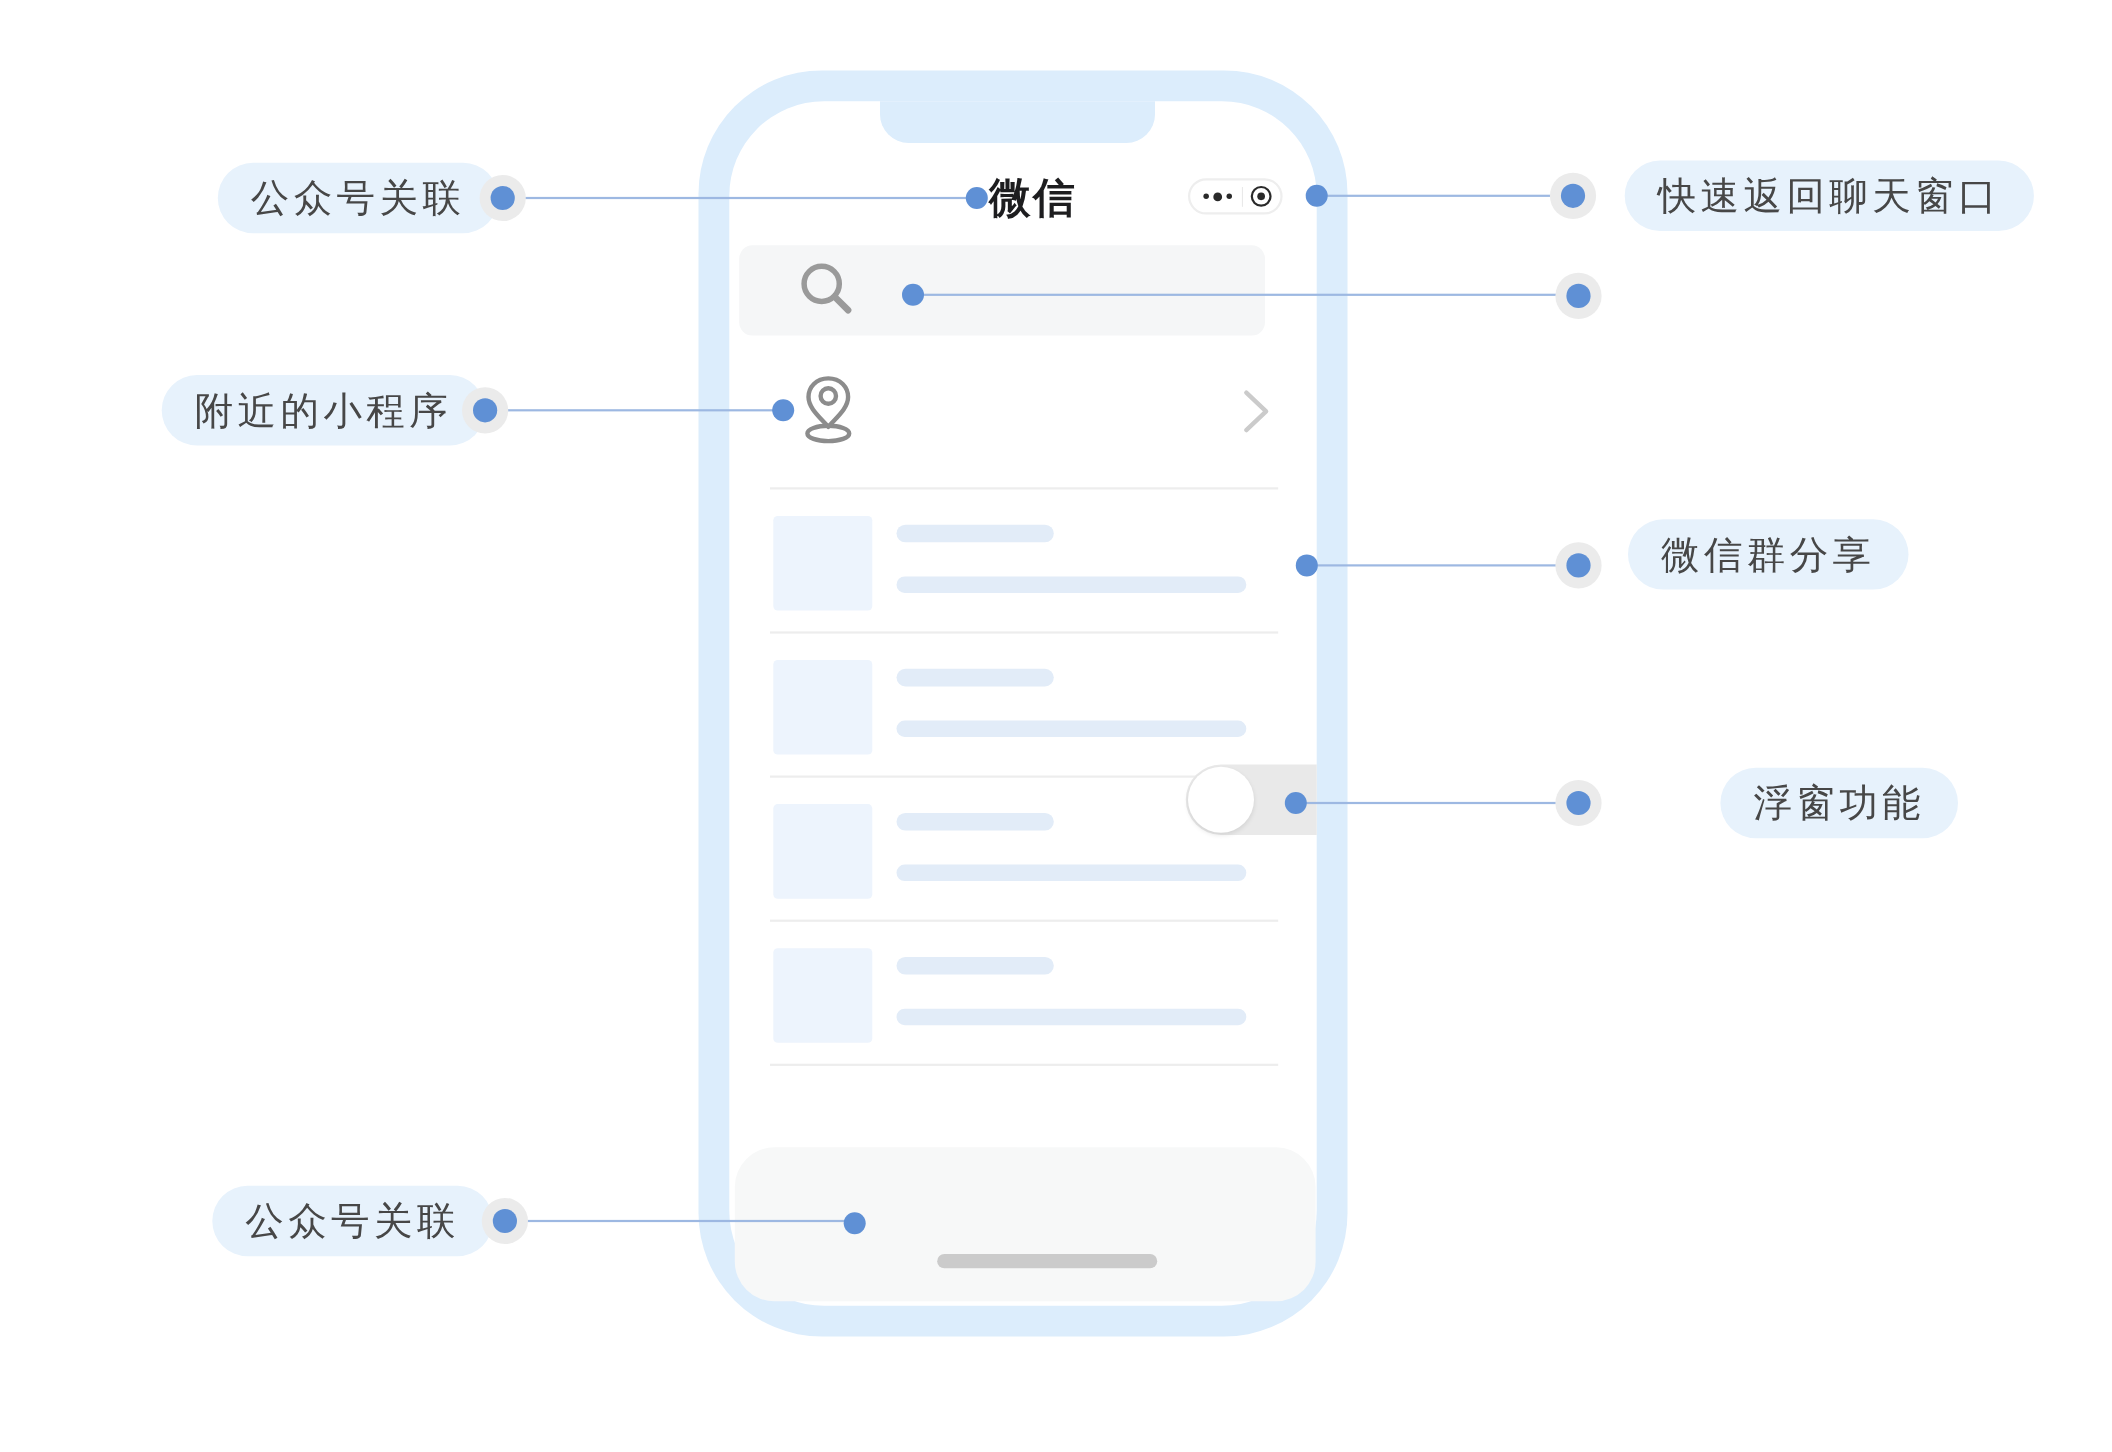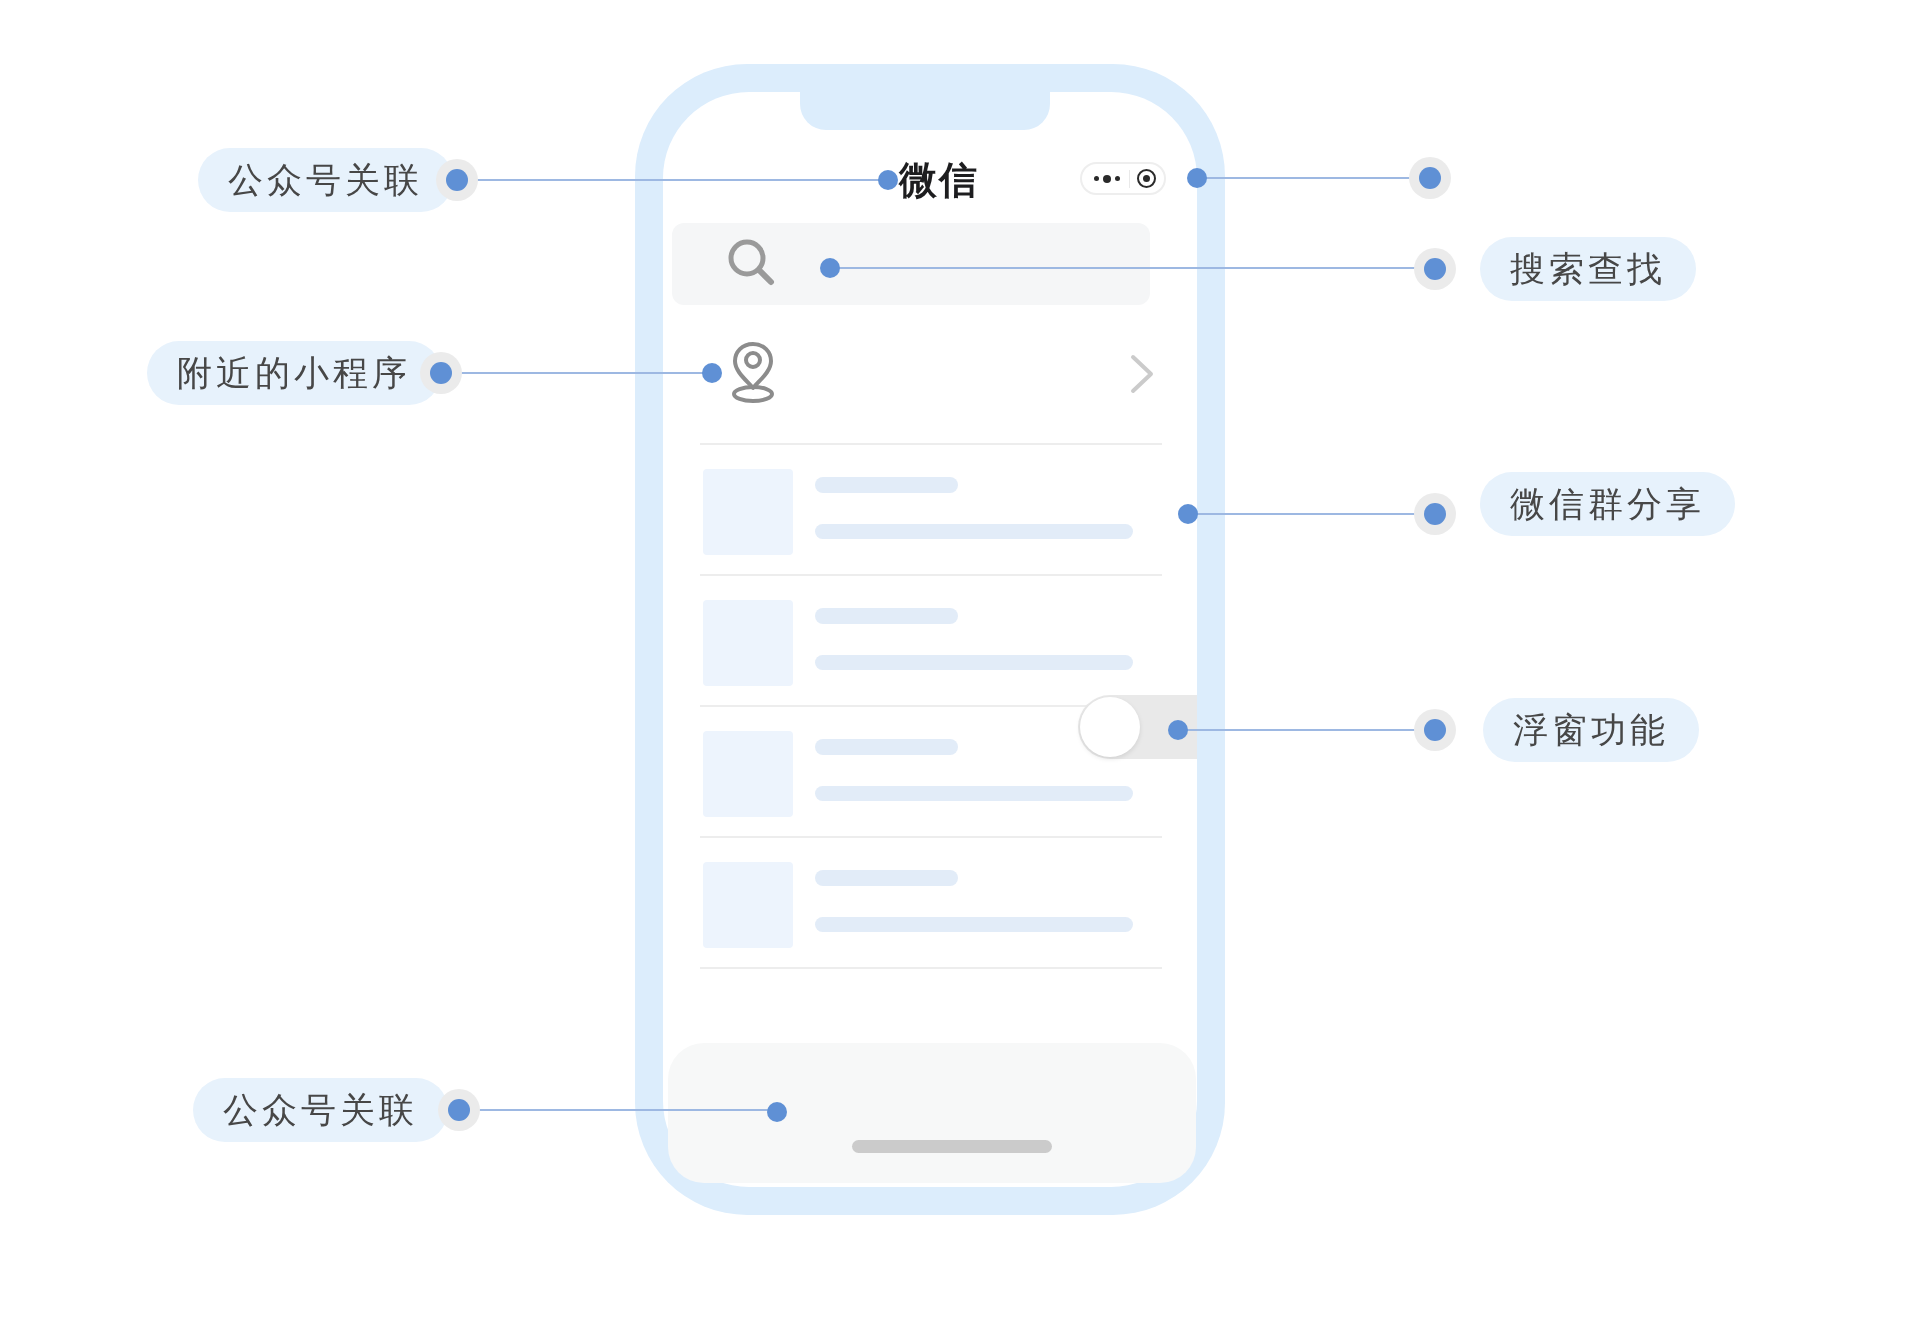--- a/index.html
+++ b/index.html
@@ -89,21 +89,21 @@
   .h4{left:1430px;top:178px;} .h5{left:1435px;top:269px;} .h6{left:1435px;top:514px;}
   .h7{left:1435px;top:730px;}
   .label-pill{
     position:absolute;height:64px;border-radius:32px;background:#e7f2fc;
     display:inline-flex;align-items:center;justify-content:center;
     padding:0 30px;font-size:35px;color:#474747;letter-spacing:4px;
     white-space:nowrap;z-index:4;
   }
   .p1{left:198px;top:148px;} .p2{left:147px;top:341px;} .p3{left:193px;top:1078px;}
   .p4{left:1477px;top:146px;} .p5{left:1480px;top:237px;} .p6{left:1480px;top:472px;}
-  .p7{left:1483px;top:698px;text-align:right;}
+  .p7{left:1564px;top:698px;text-align:right;}
 </style>
 </head>
 <body>
 
 <div class="canvas">
 
   <div class="phone-frame"></div>
   <div class="phone-screen"></div>
   <div class="notch"></div>
 
@@ -198,17 +198,17 @@
   <div class="halo h6">
       <i></i>
     </div>
   <div class="halo h7">
       <i></i>
     </div>
 
   <div class="label-pill p1">公众号关联</div>
   <div class="label-pill p3">公众号关联</div>
   <div class="label-pill p2">附近的小程序</div>
-  <div class="label-pill p5">搜索查找</div>
+  <div class="label-pill p4">快速返回聊天窗口</div>
   <div class="label-pill p6">微信群分享</div>
   <div class="label-pill p7">浮窗功能</div>
 
 </div>
 
 </body></html>

